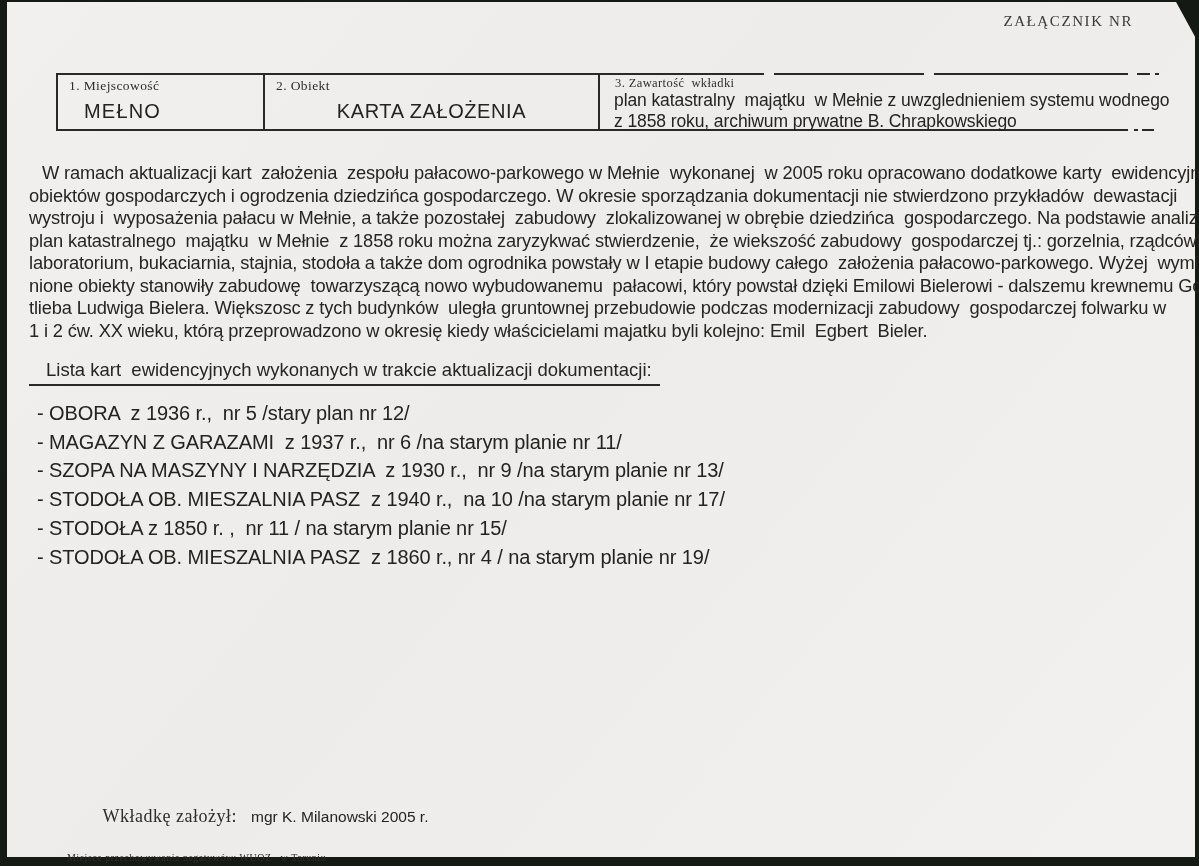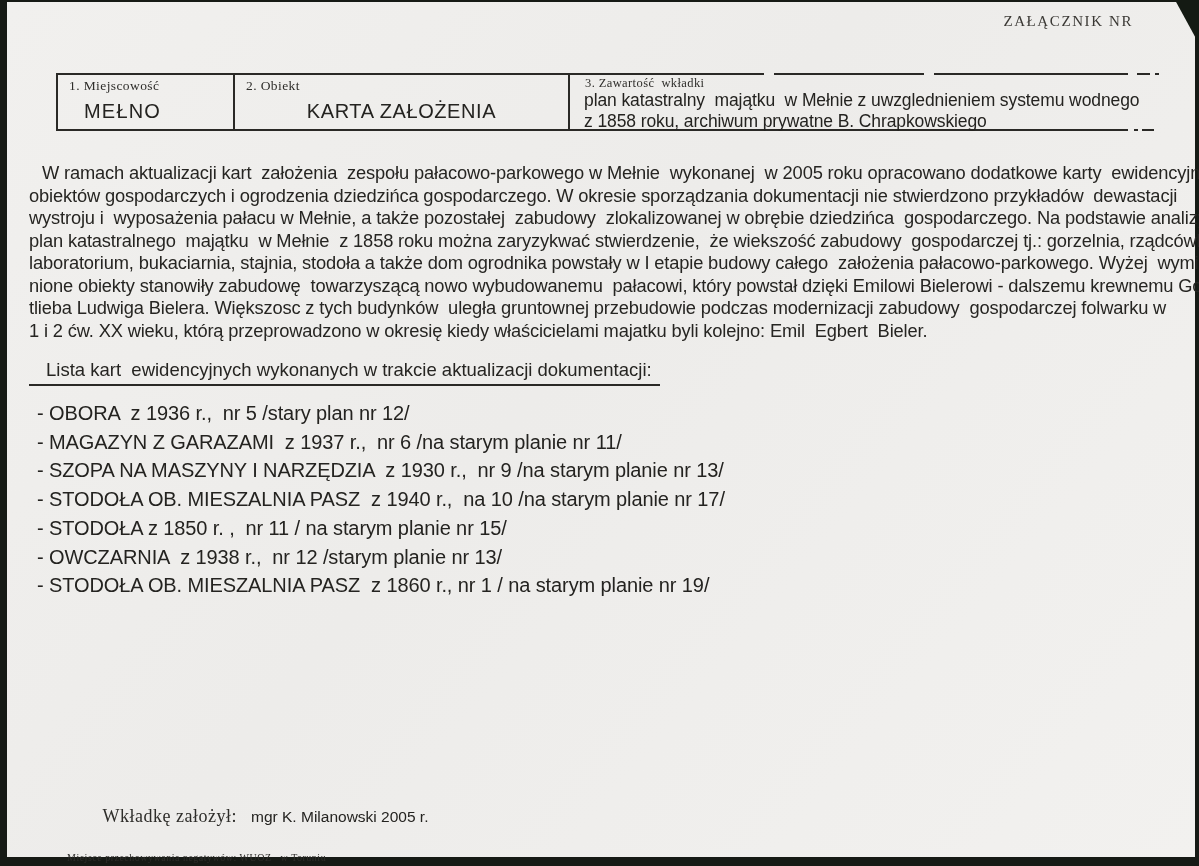--- a/index.html
+++ b/index.html
@@ -27,21 +27,21 @@
     font-family:"Liberation Serif",serif;font-weight:600;font-size:17px;
     letter-spacing:1.1px;color:#23221f;white-space:pre;
   }
   .info-table{
     box-sizing:border-box;
     position:absolute;left:49px;top:71px;width:1072px;height:58px;
     border-top:2px solid #2a2926;border-bottom:2px solid #2a2926;
     border-left:2px solid #2a2926;display:flex;
   }
   .cell{position:relative;}
-  .c1{width:175px;}
+  .c1{width:175px;padding-left:30px;}
   .c2{width:333px;border-left:2px solid #2a2926;}
   .c3{flex:1;border-left:2px solid #2a2926;}
   .cell-label{
     position:absolute;left:11px;top:3px;
     font-family:"Liberation Serif",serif;font-size:13.5px;
     letter-spacing:0.4px;color:#2e2d2a;white-space:pre;
   }
   .c3 .cell-label{font-size:12.5px;top:1px;left:15px;}
   .v1{position:absolute;left:26px;top:25px;font-size:20px;letter-spacing:1.2px;white-space:pre;color:#242320;}
   .v2{position:absolute;left:0;right:0;top:25px;text-align:center;font-size:20px;letter-spacing:0.6px;white-space:pre;color:#242320;}
@@ -120,22 +120,21 @@
     </div>
 
     <div class="list-heading">Lista kart  ewidencyjnych wykonanych w trakcie aktualizacji dokumentacji:</div>
 
     <div class="card-list">
       <div class="list-item"><span>- OBORA  z 1936 r.,  </span><span class="b">nr 5</span><span> /stary plan nr 12/</span></div>
       <div class="list-item"><span>- MAGAZYN Z GARAZAMI  z 1937 r.,  </span><span class="b">nr 6</span><span> /na starym planie nr 11/</span></div>
       <div class="list-item"><span>- SZOPA NA MASZYNY I NARZĘDZIA  z 1930 r.,  </span><span class="b">nr 9</span><span> /na starym planie nr 13/</span></div>
       <div class="list-item"><span>- STODOŁA OB. MIESZALNIA PASZ  z 1940 r.,  </span><span class="b">na 10</span><span> /na starym planie nr 17/</span></div>
       <div class="list-item"><span>- STODOŁA z 1850 r. ,  </span><span class="b">nr 11</span><span> / na starym planie nr 15/</span></div>
-      <div class="list-item"><span>- OWCZARNIA  z 1938 r.,  </span><span class="b">nr 12</span><span> /starym planie nr 13/</span></div>
-      <div class="list-item"><span>- STODOŁA OB. MIESZALNIA PASZ  z 1860 r., </span><span class="b">nr 1</span><span> / na starym planie nr 19/</span></div>
+      <div class="list-item"><span>- STODOŁA OB. MIESZALNIA PASZ  z 1860 r., </span><span class="b">nr 4</span><span> / na starym planie nr 19/</span></div>
     </div>
 
     <div class="footer">
       <div class="footer-line1">
         <span class="flabel">Wkładkę założył:</span><span class="fvalue">mgr K. Milanowski 2005 r.</span>
       </div>
       <div class="footer-line2">Miejsce przechowywania negatywów: WUOZ   w Toruniu</div>
     </div>
 
   </div>

